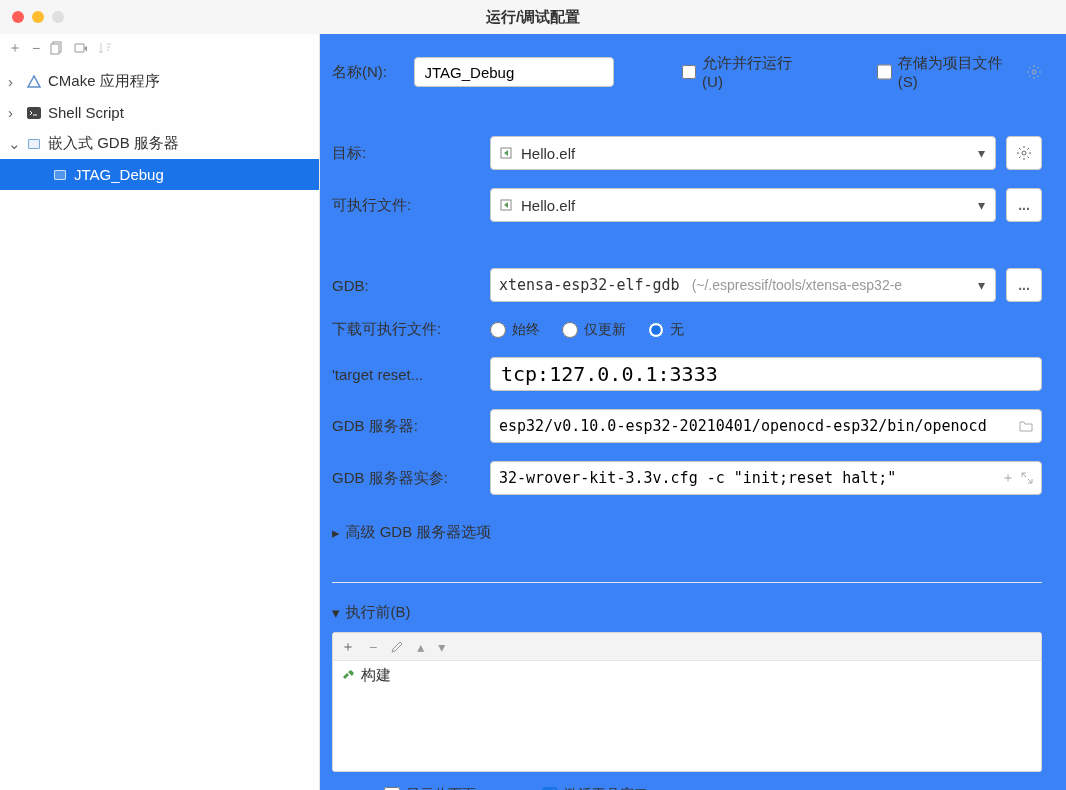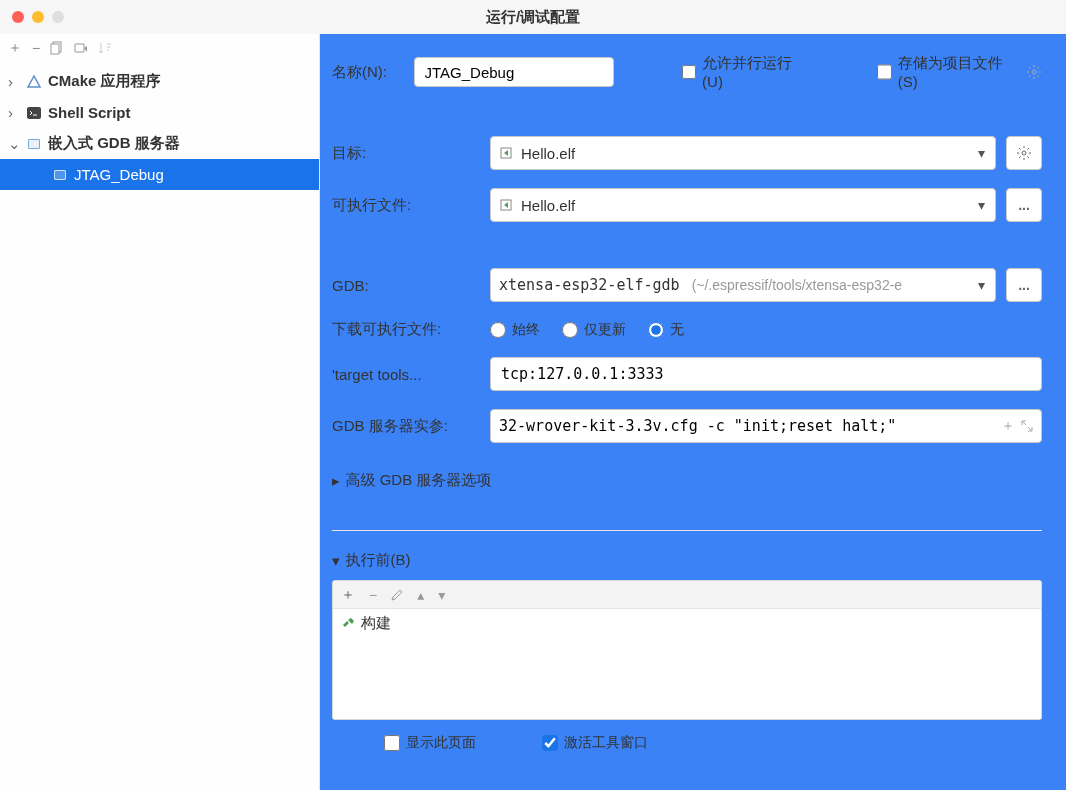--- a/index.html
+++ b/index.html
@@ -50,21 +50,21 @@
       display: flex;
       align-items: center;
       height: 31px;
       padding: 0 8px;
       gap: 6px;
       cursor: pointer;
     }
     .tree-row.selected { background: #1a73e8; color: #fff; }
     .chev { width: 12px; display: inline-block; color: #666; }
     .tree-ico { width: 16px; height: 16px; display: inline-flex; align-items: center; justify-content: center; }
-    .tree-label { font-weight: 700; }
+    .tree-label { font-weight: 400; }
     .tree-child { padding-left: 52px; }
     .tree-child .tree-label { font-weight: 400; }
     .small-sq {
       width: 12px; height: 10px; border: 1px solid #7aa7d4; background: rgba(122,167,212,0.15); border-radius: 1px;
     }
     .content {
       flex: 1;
       padding: 20px 24px 10px 12px;
       overflow: auto;
       background: #3b82f6;
@@ -131,21 +131,21 @@
     }
     .radio-row { display: flex; align-items: center; gap: 22px; }
     .radio-opt { display: flex; align-items: center; gap: 6px; }
     input[type=radio] { width: 16px; height: 16px; accent-color: #1a73e8; }
     .wide-input {
       flex: 1;
       border: 1px solid #c8c8c8;
       border-radius: 4px;
       height: 34px;
       padding: 0 10px;
-      font-size: 15px;
+      font-size: 20px;
       font-family: ui-monospace, Menlo, monospace;
       background: #fff;
     }
     .input-with-icon {
       flex: 1;
       border: 1px solid #c8c8c8;
       border-radius: 4px;
       height: 34px;
       display: flex;
       align-items: center;
@@ -348,24 +348,35 @@
           <span>仅更新</span>
         </label>
         <label class="radio-opt">
           <input type="radio" name="dl" checked="" style="">
           <span>无</span>
         </label>
       </div>
     </div>
 
     <div class="form-row">
-      <span class="label-cell">'target tools...</span>
+      <span class="label-cell">'target reset...</span>
       <input type="text" class="wide-input" value="tcp:127.0.0.1:3333" style="">
     </div>
 
+    <div class="form-row">
+      <span class="label-cell">GDB 服务器:</span>
+      <div class="input-with-icon">
+        <input type="text" value="esp32/v0.10.0-esp32-20210401/openocd-esp32/bin/openocd" style="">
+        <span class="trail-ico folder-ico">
+          <svg width="14" height="12" viewBox="0 0 14 12">
+              <path d="M1 2h4l1 2h7v7H1z" fill="none" stroke="currentColor"></path>
+            </svg>
+        </span>
+      </div>
+    </div>
 
     <div class="form-row">
       <span class="label-cell">GDB 服务器实参:</span>
       <div class="input-with-icon">
         <input type="text" value="32-wrover-kit-3.3v.cfg -c &quot;init;reset halt;&quot;" style="">
         <span class="trail-ico plus-ico">＋</span>
         <span class="trail-ico expand-ico">
           <svg width="12" height="12" viewBox="0 0 12 12">
               <path d="M1 5V1h4M11 7v4H7M1 1l4 4M11 11L7 7" stroke="currentColor" fill="none"></path>
             </svg>

